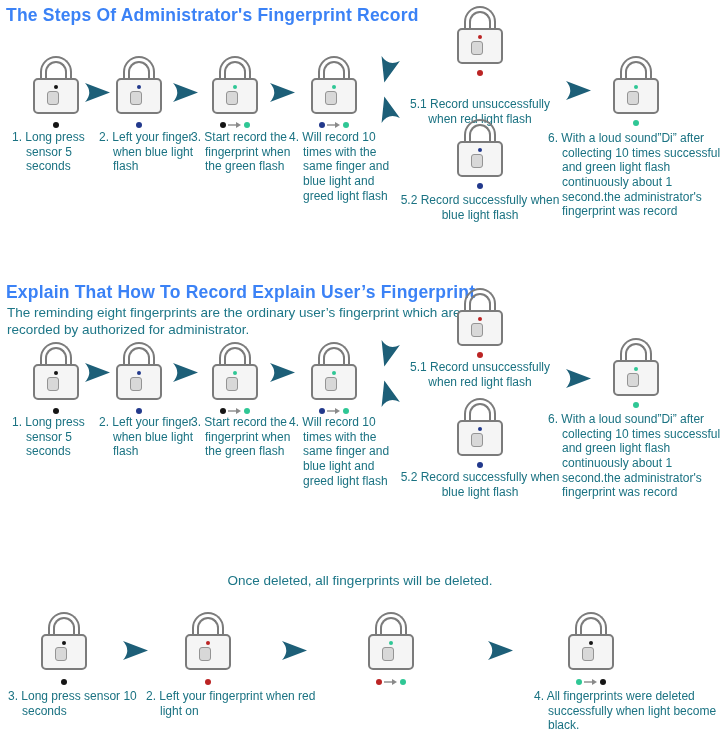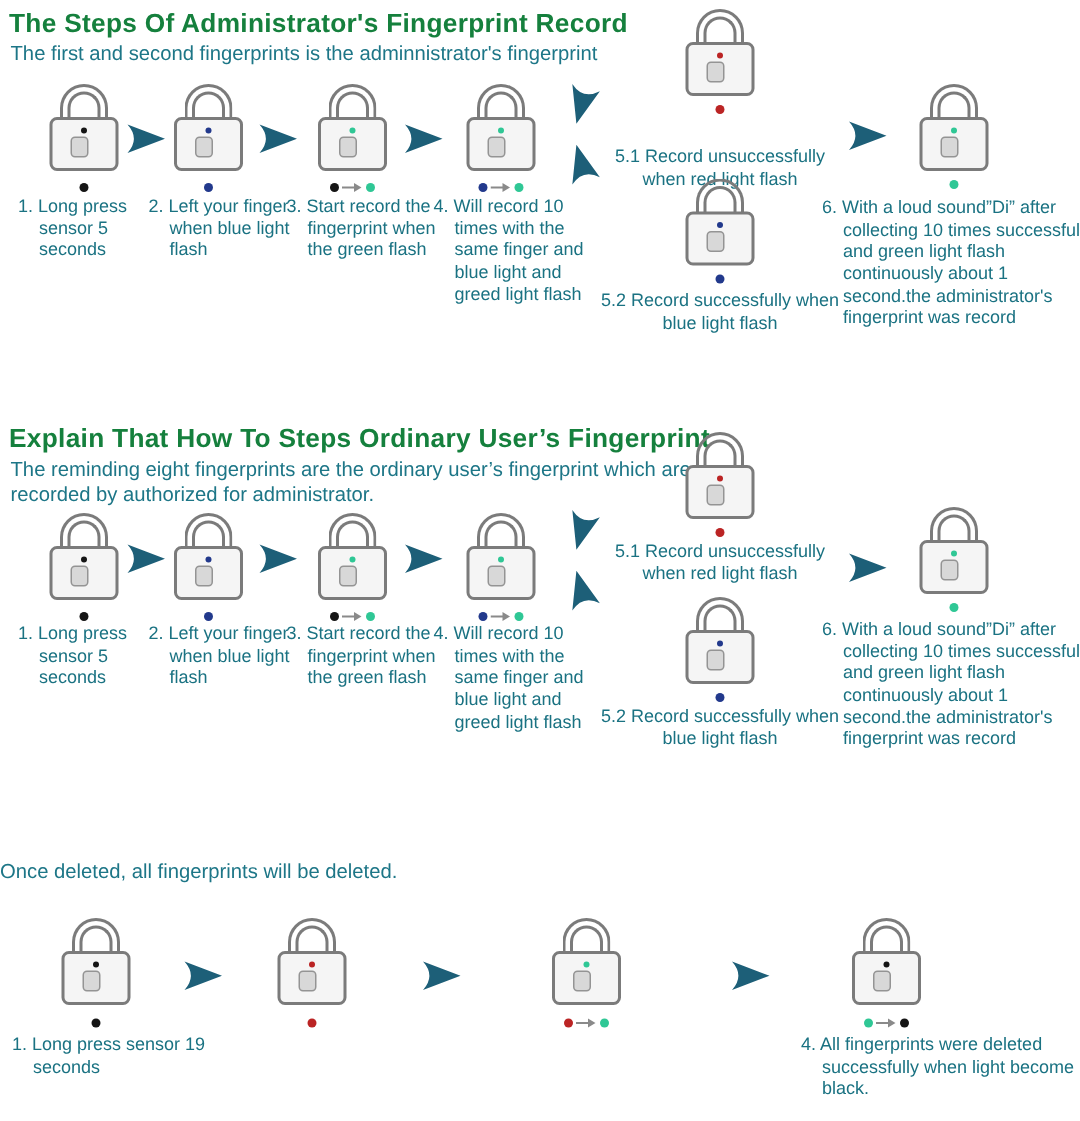--- a/index.html
+++ b/index.html
@@ -3,24 +3,24 @@
 <meta charset="utf-8">
 <style>
   html,body{margin:0;padding:0;background:#ffffff;width:720px;height:747px;overflow:hidden;
     font-family:"Liberation Sans",sans-serif;}
   .stage{position:relative;width:720px;height:747px;background:#fff;}
   section{position:absolute;left:0;width:720px;}
   #sec1{top:0;height:274px;}
   #sec2{top:274px;height:266px;}
   #sec3{top:540px;height:207px;}
 
-  .title{position:absolute;font-weight:bold;color:#15803d;font-size:17.5px;white-space:nowrap;letter-spacing:.2px;}
+  .title{position:absolute;font-weight:bold;color:#3b82f6;font-size:17.5px;white-space:nowrap;letter-spacing:.2px;}
   .subtitle{position:absolute;color:#1d7687;font-size:13.5px;line-height:1.25;}
   .title-c{left:0;width:720px;text-align:center;font-size:19.5px;}
-  .subtitle-c{left:0;width:720px;}
+  .subtitle-c{left:0;width:720px;text-align:center;}
 
   
   .lock{position:absolute;width:46px;height:58px;}
   .shackle{position:absolute;left:7px;top:0;width:32px;height:32px;box-sizing:border-box;
     border:7px double #7b7b7b;border-bottom:none;border-radius:16px 16px 0 0;}
   .lockbody{position:absolute;left:0;top:22px;width:46px;height:36px;box-sizing:border-box;
     background:#f5f5f5;border:2px solid #7b7b7b;border-radius:5px;}
   .led{position:absolute;left:19px;top:5px;width:4px;height:4px;border-radius:50%;}
   .sensor{position:absolute;left:12px;top:11px;width:12px;height:14px;box-sizing:border-box;
     background:#d8d8d8;border:1.5px solid #949494;border-radius:3px;}
@@ -45,21 +45,20 @@
   .cap{position:absolute;color:#1a7282;font-size:12px;line-height:1.22;padding-left:14px;text-indent:-14px;}
   .cap51{padding-left:0;text-indent:0;text-align:center;}
 </style>
 </head>
 <body>
 
 <div class="stage">
 
   <section id="sec1">
     <div class="title" style="left:6px;top:5px">The Steps Of Administrator's Fingerprint Record</div>
-    <div class="subtitle" style="left:7px;top:28px;white-space:nowrap">The first and second fingerprints is the adminnistrator's fingerprint</div>
 
     <div class="lock" style="left:33px;top:56px">
       <span class="shackle"></span>
       <span class="lockbody">
         <span class="led" data-color="black"></span>
         <span class="sensor"></span>
       </span>
     </div>
     <div class="lock" style="left:116px;top:56px">
       <span class="shackle"></span>
@@ -162,21 +161,21 @@
         <span class="sensor"></span>
       </span>
     </div>
     <div class="dots" style="left:613px;top:118px">
       <span class="dot" data-color="green"></span>
     </div>
     <div class="cap" style="left:548px;top:131px;width:172px">6. With a loud sound”Di” after collecting 10 times successfully and green light flash continuously about 1 second.the administrator's fingerprint was record</div>
   </section>
 
   <section id="sec2">
-    <div class="title" style="left:6px;top:8px">Explain That How To Steps Ordinary User’s Fingerprint</div>
+    <div class="title" style="left:6px;top:8px">Explain That How To Record Explain User’s Fingerprint</div>
     <div class="subtitle" style="left:7px;top:31px;width:460px">The reminding eight fingerprints are the ordinary user’s fingerprint which are recorded by authorized for administrator.</div>
 
     <div class="lock" style="left:33px;top:68px">
       <span class="shackle"></span>
       <span class="lockbody">
         <span class="led" data-color="black"></span>
         <span class="sensor"></span>
       </span>
     </div>
     <div class="lock" style="left:116px;top:68px">
@@ -344,17 +343,18 @@
     </div>
     <div class="dots" style="left:568px;top:137px">
       <span class="dot" data-color="green"></span>
       <svg class="darr" width="14" height="8" viewBox="0 0 14 8">
           <line x1="0" y1="4" x2="9" y2="4"></line>
           <path d="M8,1 L13,4 L8,7 Z"></path>
         </svg>
       <span class="dot" data-color="black"></span>
     </div>
 
-    <div class="cap" style="left:8px;top:149px;width:132px">1. Long press sensor 19 seconds</div>
+    <div class="cap" style="left:8px;top:149px;width:132px">3. Long press sensor 10 seconds</div>
+    <div class="cap" style="left:146px;top:149px;width:158px">2. Left your fingerprint when red light on</div>
     <div class="cap" style="left:534px;top:149px;width:186px">4. All fingerprints were deleted successfully when light become black.</div>
   </section>
 
 </div>
 
 </body></html>

